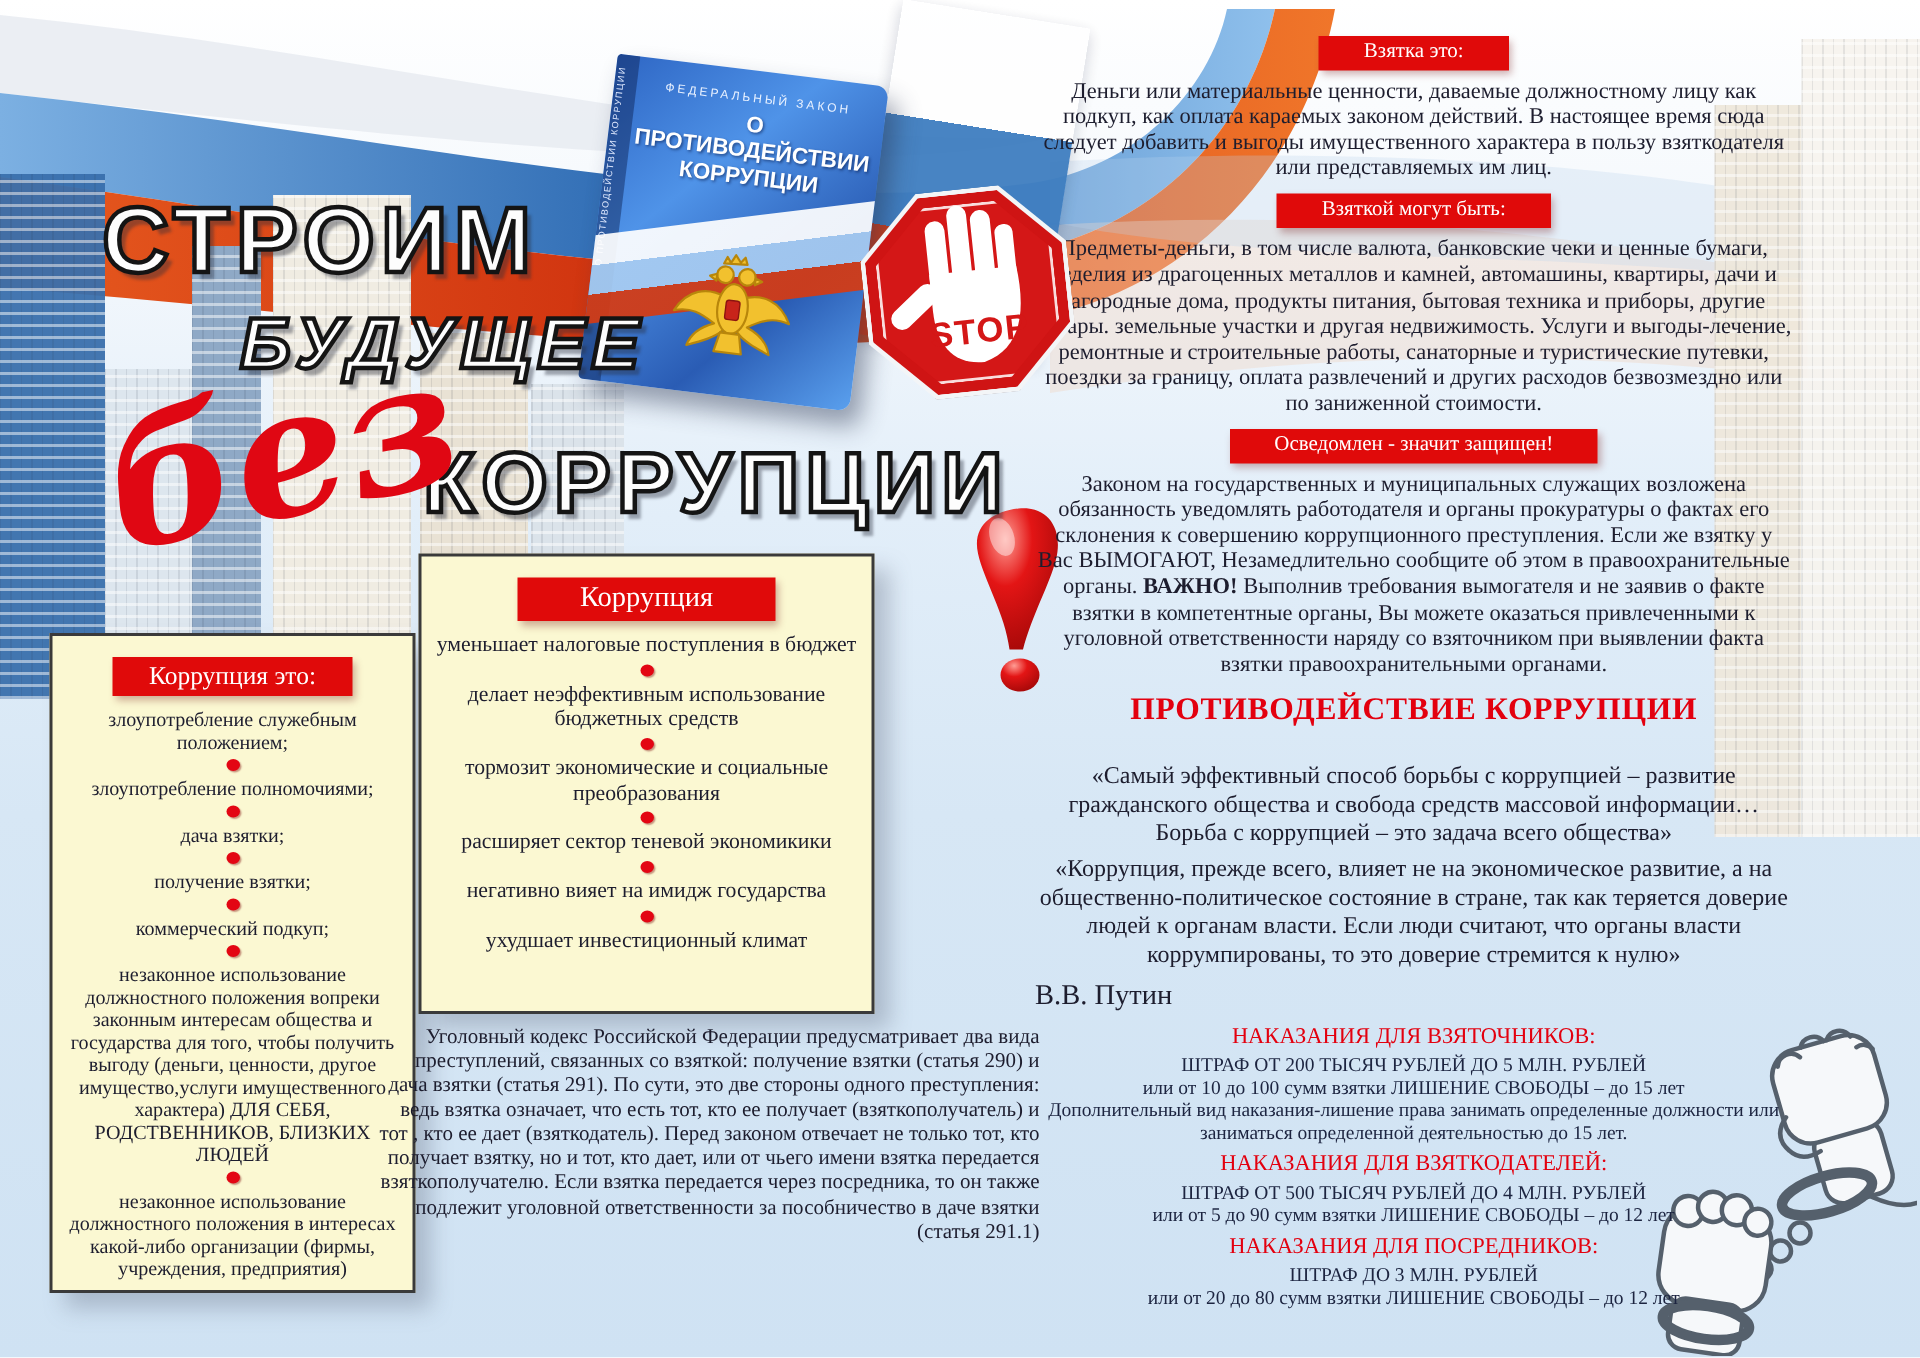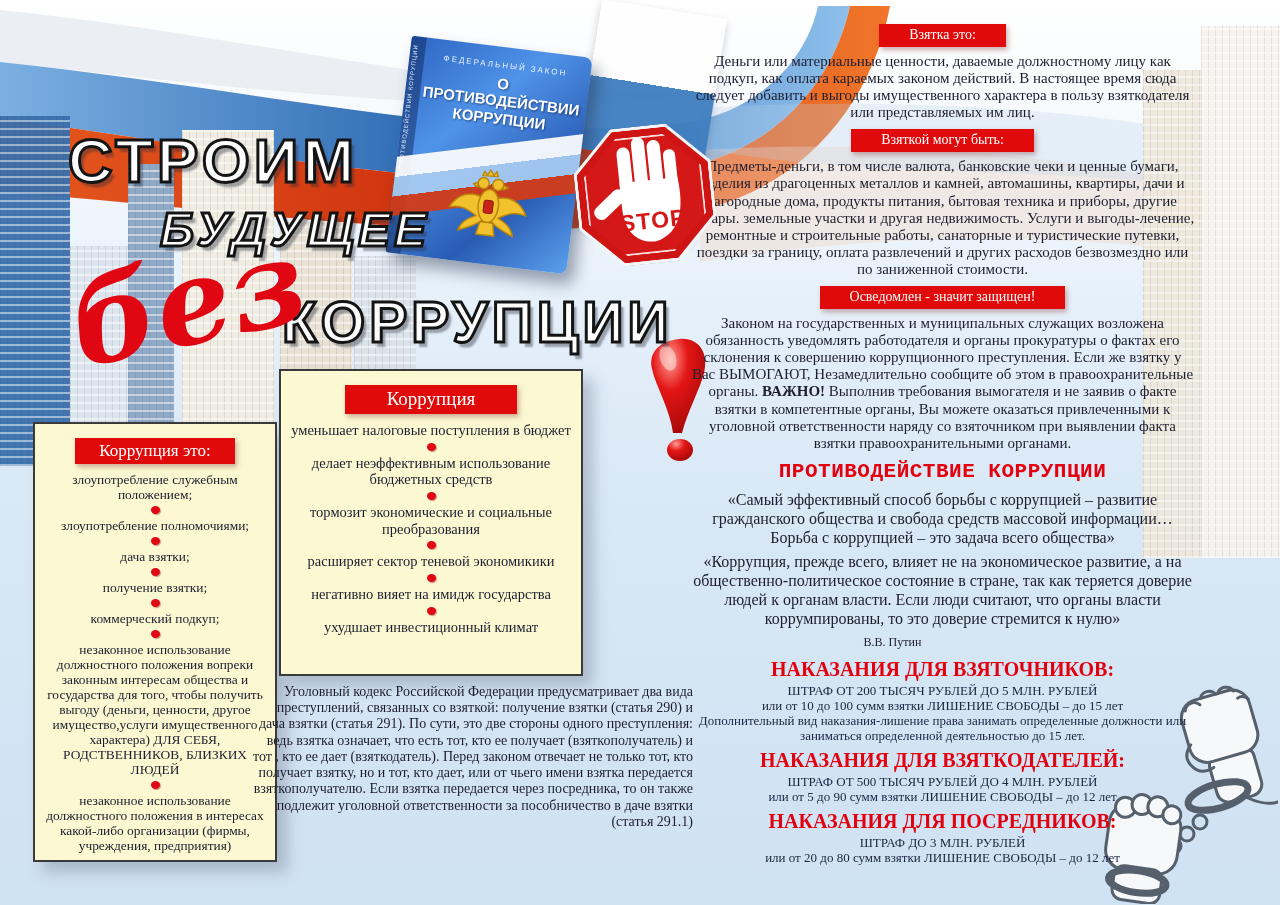--- a/index.html
+++ b/index.html
@@ -54,25 +54,25 @@
   .stop .o2{position:absolute;inset:3px;background:#cf1414;}
   .stop .o3{position:absolute;inset:10px;background:#d41717;border:2px solid rgba(255,255,255,.85);}
   .stop svg{position:absolute;left:14px;top:8px;}
   
   .excl{position:absolute;left:643px;top:336px;z-index:4;}
   
   .right-col{position:absolute;left:690px;top:24px;width:505px;z-index:4;text-align:center;}
   .red-box{display:inline-block;background:#e00a0a;color:#ffffff;
     font-size:14px;padding:3px 30px 4px;margin:0 auto 6px;box-shadow:2px 3px 5px rgba(120,30,30,.35);}
   .right-col p{font-size:15px;line-height:1.14;margin:0 0 8px;}
-  .counter-heading{font-size:21px;font-weight:bold;color:#e3000f;letter-spacing:.5px;margin:2px 0 8px;font-family:Liberation Mono, monospace;}
+  .counter-heading{font-size:21px;font-weight:bold;color:#e3000f;letter-spacing:.5px;margin:2px 0 24px;}
   .quote{font-size:16px;line-height:1.18;margin:0 0 6px;}
-  .author{font-size:12px;text-align:center;padding-right:100px;margin:2px 0 8px;}
+  .author{font-size:19px;text-align:left;padding-right:100px;margin:2px 0 8px;}
   .pun{margin-top:6px;}
-  .pun-title{font-size:20px;font-weight:bold;color:#e3000f;margin-bottom:2px;}
+  .pun-title{font-size:15px;font-weight:normal;color:#e3000f;margin-bottom:2px;}
   .pun-line{font-size:13px;line-height:1.16;color:#1c2440;}
   
   .panel{position:absolute;background:#fbf8d2;border:2px solid #3a3a3a;z-index:4;text-align:center;
     box-shadow:10px 10px 14px rgba(110,120,140,.4);}
   .panel-left{left:33px;top:422px;width:240px;height:436px;font-size:13.4px;line-height:1.12;}
   .panel-mid{left:279px;top:369px;width:300px;height:303px;font-size:14.5px;line-height:1.15;}
   .panel .red-box{font-size:17px;margin:14px auto 8px;padding:3px 24px 4px;}
   .panel-mid .red-box{font-size:19px;padding:3px 42px 4px;}
   .li-text{padding:0 10px;}
   .dot{width:9px;height:8px;border-radius:50%;background:#e30613;margin:4px auto;box-shadow:1px 1px 1px rgba(120,0,0,.4);}

